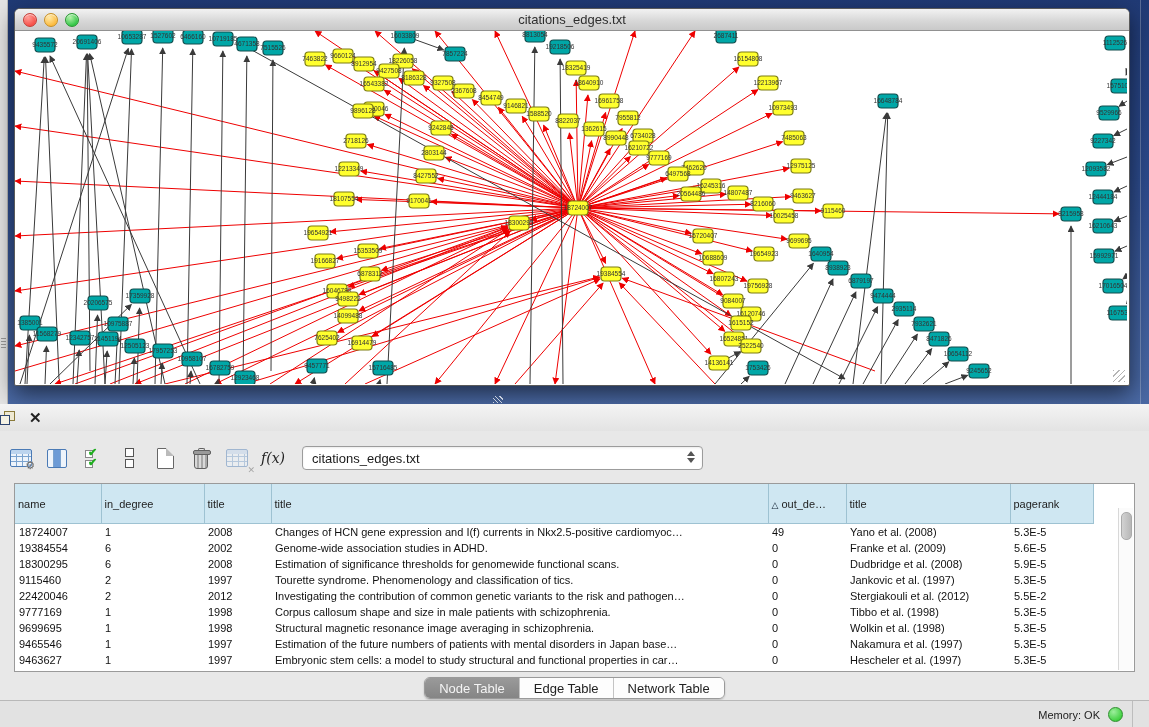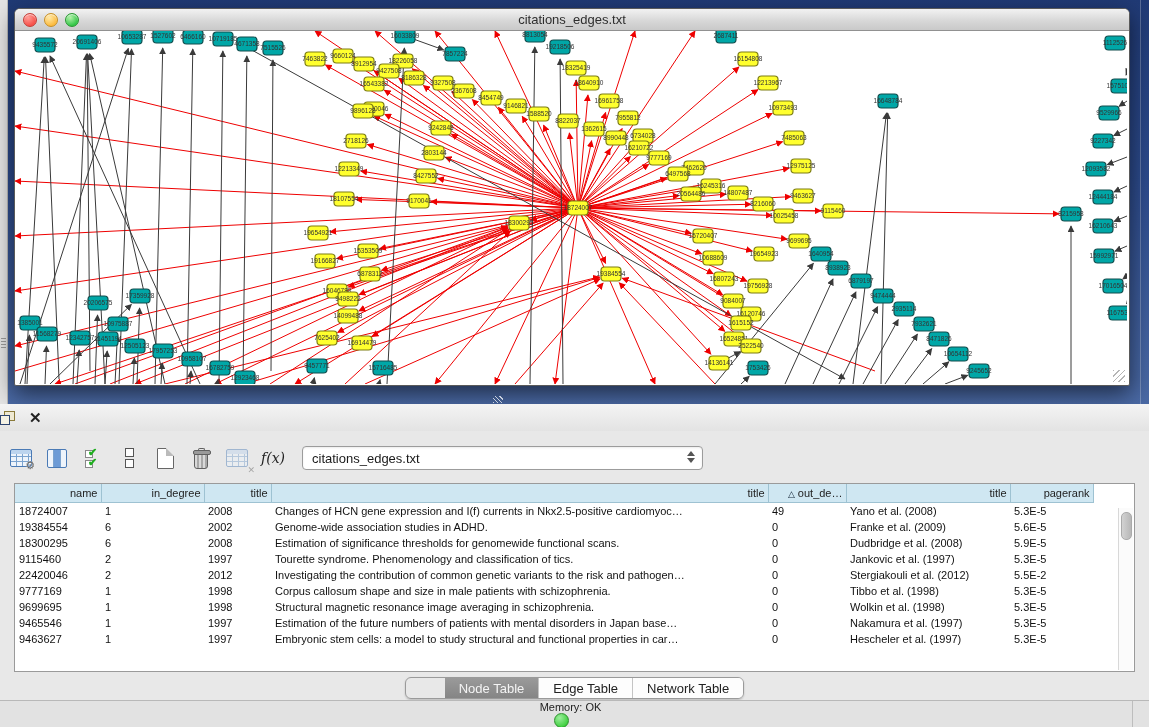--- a/index.html
+++ b/index.html
@@ -77,43 +77,43 @@
   .combo{margin-left:14px;width:390px;height:22px;background:#fff;border:1px solid #9c9c9c;border-radius:4px;
       display:flex;align-items:center;font-size:13px;padding-left:9px;position:relative;cursor:pointer;
       box-shadow:inset 0 1px 2px rgba(0,0,0,.08);}
   .combo .arrows{position:absolute;right:7px;top:4px;display:flex;flex-direction:column;gap:2px;}
   .combo .up{width:0;height:0;border-left:4px solid transparent;border-right:4px solid transparent;border-bottom:5px solid #555;}
   .combo .dn{width:0;height:0;border-left:4px solid transparent;border-right:4px solid transparent;border-top:5px solid #555;}
 
   
   .tbl-wrap{position:absolute;left:14px;top:52px;width:1119px;height:187px;background:#fff;border:1px solid #9a9a9a;overflow:hidden;}
   table.grid{border-collapse:collapse;table-layout:fixed;font-size:11px;width:1078px;}
-  table.grid th{height:18px;background:#cfe7f2;border:1px solid #9ec2d2;border-top:none;font-weight:normal;
-      color:#222;text-align:right;overflow:hidden;white-space:nowrap;padding:0 3px;cursor:pointer;}
+  table.grid th{height:39px;background:#cfe7f2;border:1px solid #9ec2d2;border-top:none;font-weight:normal;
+      color:#222;text-align:left;overflow:hidden;white-space:nowrap;padding:0 3px;cursor:pointer;}
   table.grid th:first-child{border-left:none;}
   table.grid td{height:16px;padding:0 4px;white-space:nowrap;overflow:hidden;color:#111;cursor:default;}
   col.c0{width:86px}col.c1{width:103px}col.c2{width:67px}col.c3{width:497px}
   col.c4{width:78px}col.c5{width:164px}col.c6{width:83px}
   .sort-tri{font-size:9px;margin-right:3px;color:#123;}
   .vscroll{position:absolute;right:1px;top:24px;bottom:1px;width:14px;background:#fbfbfb;border-left:1px solid #d8d8d8;}
   .vthumb{position:absolute;left:2px;top:4px;width:9px;height:26px;border-radius:5px;
       background:linear-gradient(90deg,#d2d2d2,#b7b7b7);border:1px solid #aaa;}
 
   
   .tabs-row{position:absolute;left:0;top:246px;width:1149px;display:flex;justify-content:center;}
   .seg{display:flex;height:20px;border:1px solid #9a9a9a;border-radius:6px;overflow:hidden;
-      box-shadow:0 1px 2px rgba(0,0,0,.2);font-size:13px;padding-left:39px;}
+      box-shadow:0 1px 2px rgba(0,0,0,.2);font-size:13px;}
   .seg .s{display:flex;align-items:center;justify-content:center;padding:0 14px;background:#fdfdfd;color:#222;
       border-right:1px solid #c4c4c4;cursor:pointer;}
   .seg .s:last-child{border-right:none;}
   .seg .s.active{background:linear-gradient(180deg,#9a9a9a,#858585);color:#f4f4f4;}
 
   
   .statusbar{position:absolute;left:0;top:700px;width:1149px;height:27px;background:#e2e2e2;
-      border-top:1px solid #b8b8b8;display:flex;align-items:center;justify-content:flex-end;flex-direction:column;}
+      border-top:1px solid #b8b8b8;display:flex;align-items:center;justify-content:flex-end;}
   .statusbar .vline{position:absolute;right:16px;top:0;height:27px;width:1px;background:#bdbdbd;}
   .mem-label{font-size:11px;color:#222;margin-right:8px;}
   .mem-dot{width:13px;height:13px;border-radius:50%;border:1px solid #2d8f2d;margin-right:26px;
       background:radial-gradient(circle at 35% 30%,#9dee9d,#3ecf3e 75%);}
 </style>
 </head>
 <body>
 
 <div class="net-region">
   <div class="edge-strip"></div>

